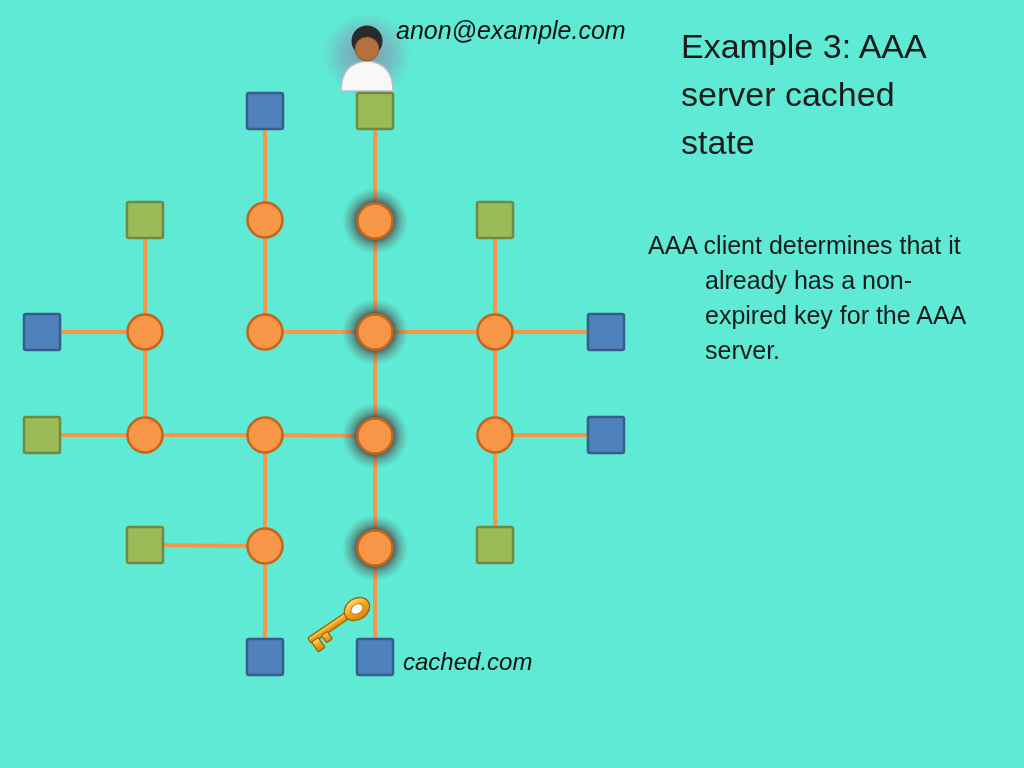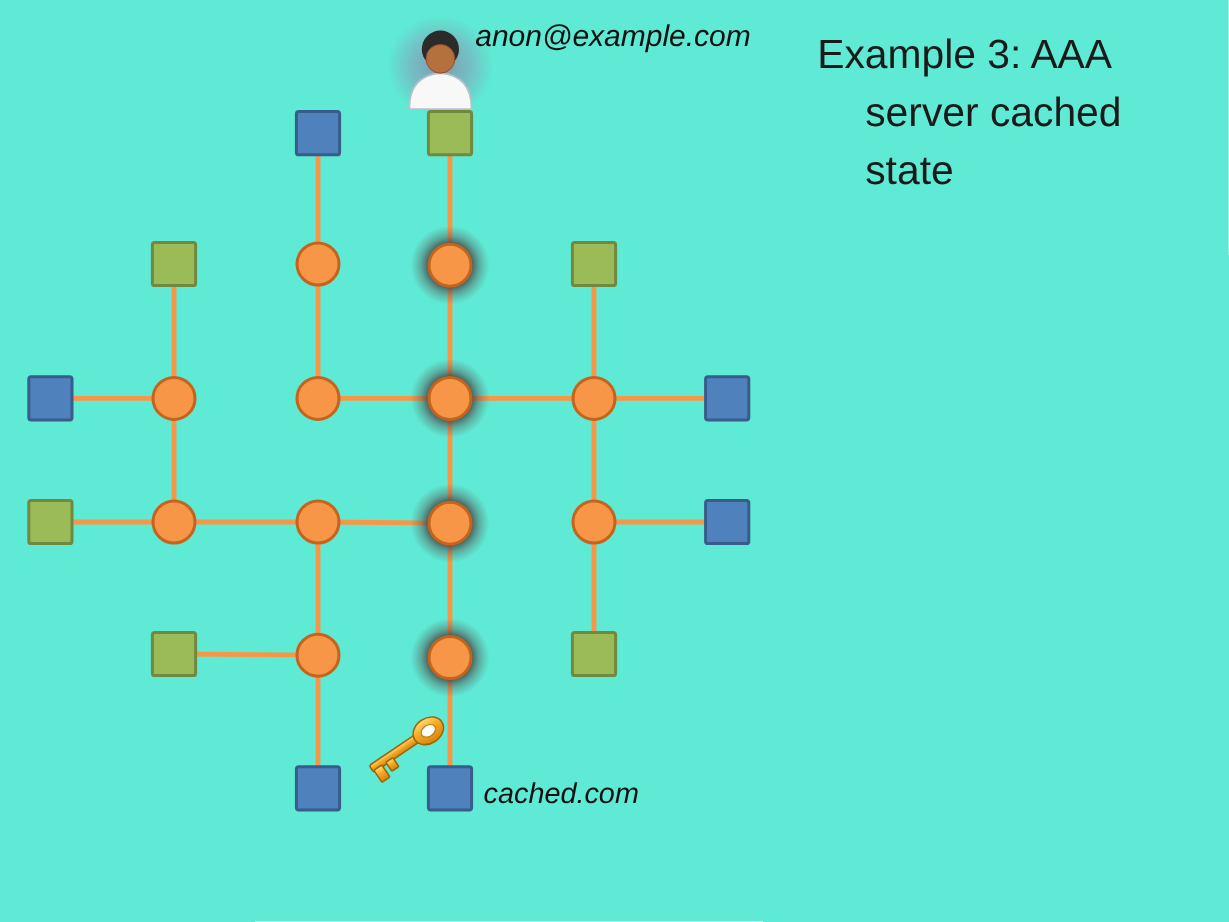--- a/index.html
+++ b/index.html
@@ -6,21 +6,21 @@
   .slide{
     position:relative;width:1024px;height:768px;background:#5eead4;overflow:hidden;
     font-family:"Liberation Sans",sans-serif;color:#1a1a1a;
   }
   svg.diagram{position:absolute;left:0;top:0;}
   .slide-title{
     position:absolute;left:681px;top:22px;width:330px;
     font-size:34px;line-height:48px;font-weight:400;color:#1a1a1a;
   }
   .slide-title .tl{white-space:nowrap;}
-  .slide-title .ind{margin-left:40px;}
+  .slide-title .ind{}
   .slide-body{
     position:absolute;left:648px;top:228px;width:360px;
     font-size:25px;line-height:35px;color:#1a1a1a;
   }
   .slide-body .bl{white-space:nowrap;}
   .slide-body .ind{margin-left:57px;}
   .diagram-label{
     position:absolute;font-style:italic;color:#111;white-space:nowrap;
   }
   .user-label{left:396px;top:16px;font-size:25px;}
@@ -129,14 +129,20 @@
   <div class="diagram-label user-label">anon@example.com</div>
 
   <div class="diagram-label server-label">cached.com</div>
 
   <div class="slide-title">
     <div class="tl">Example 3: AAA</div>
     <div class="tl ind">server cached</div>
     <div class="tl ind">state</div>
   </div>
 
+  <div class="slide-body">
+    <div class="bl">AAA client determines that it</div>
+    <div class="bl ind">already has a non-</div>
+    <div class="bl ind">expired key for the AAA</div>
+    <div class="bl ind">server.</div>
+  </div>
 
 </div>
 
 </body></html>

